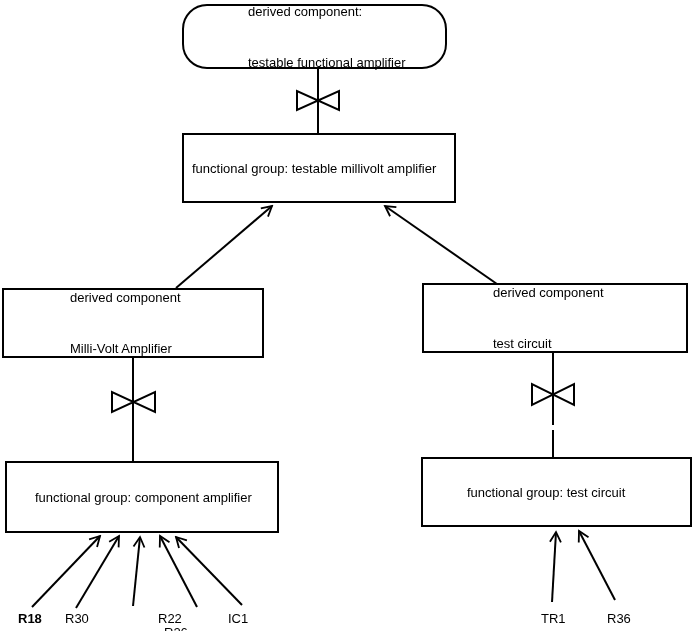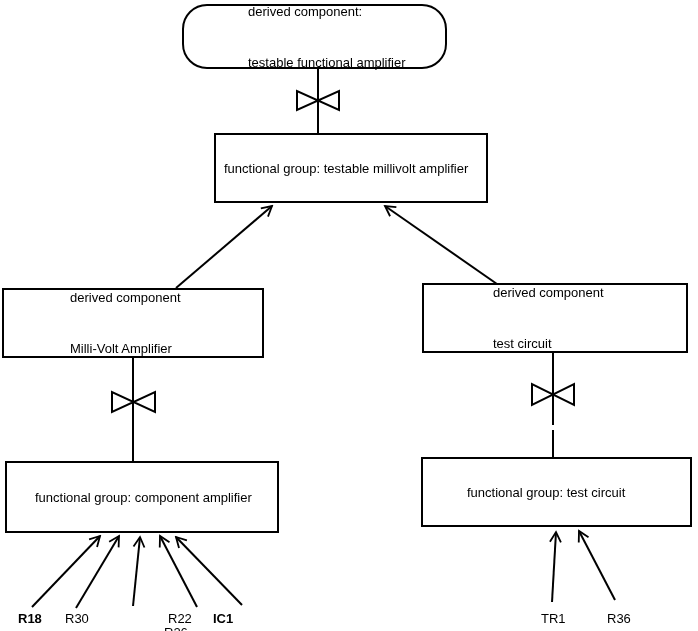--- a/index.html
+++ b/index.html
@@ -69,21 +69,21 @@
     <line x1="615" y1="600" x2="579" y2="531" stroke="currentColor" stroke-width="2" marker-end="url(#vhead)"></line>
   </svg>
 
   <div class="node" style="left:182px; top:4px; width:265px; height:65px; padding-left:64px;border-radius:25px;">
     <div class="txt">
       <div>derived component:</div>
       <div>testable functional amplifier</div>
     </div>
   </div>
 
-  <div class="node" style="left:182px; top:133px; width:274px; height:70px; padding-left:8px;margin-left:32px;">
+  <div class="node" style="left:182px; top:133px; width:274px; height:70px; padding-left:8px;">
     <div class="txt">functional group: testable millivolt amplifier</div>
   </div>
 
   <div class="node" style="left:2px; top:288px; width:262px; height:70px; padding-left:66px;">
     <div class="txt">
       <div>derived component</div>
       <div>Milli-Volt Amplifier</div>
     </div>
   </div>
 
@@ -98,18 +98,18 @@
     </div>
   </div>
 
   <div class="node" style="left:421px; top:457px; width:271px; height:70px; padding-left:44px;">
     <div class="txt">functional group: test circuit</div>
   </div>
 
   <div class="lbl" style="left:18px;  top:612px;font-weight:bold;">R18</div>
   <div class="lbl" style="left:65px;  top:612px;">R30</div>
   <div class="lbl" style="left:116px; top:626px;margin-left:48px;">R26</div>
-  <div class="lbl" style="left:168px; top:612px;">R22</div>
-  <div class="lbl" style="left:213px; top:612px;font-weight:bold;">IC1</div>
+  <div class="lbl" style="left:158px; top:612px;">R22</div>
+  <div class="lbl" style="left:228px; top:612px;">IC1</div>
   <div class="lbl" style="left:541px; top:612px;">TR1</div>
   <div class="lbl" style="left:607px; top:612px;">R36</div>
 
 </div>
 
 </body></html>

